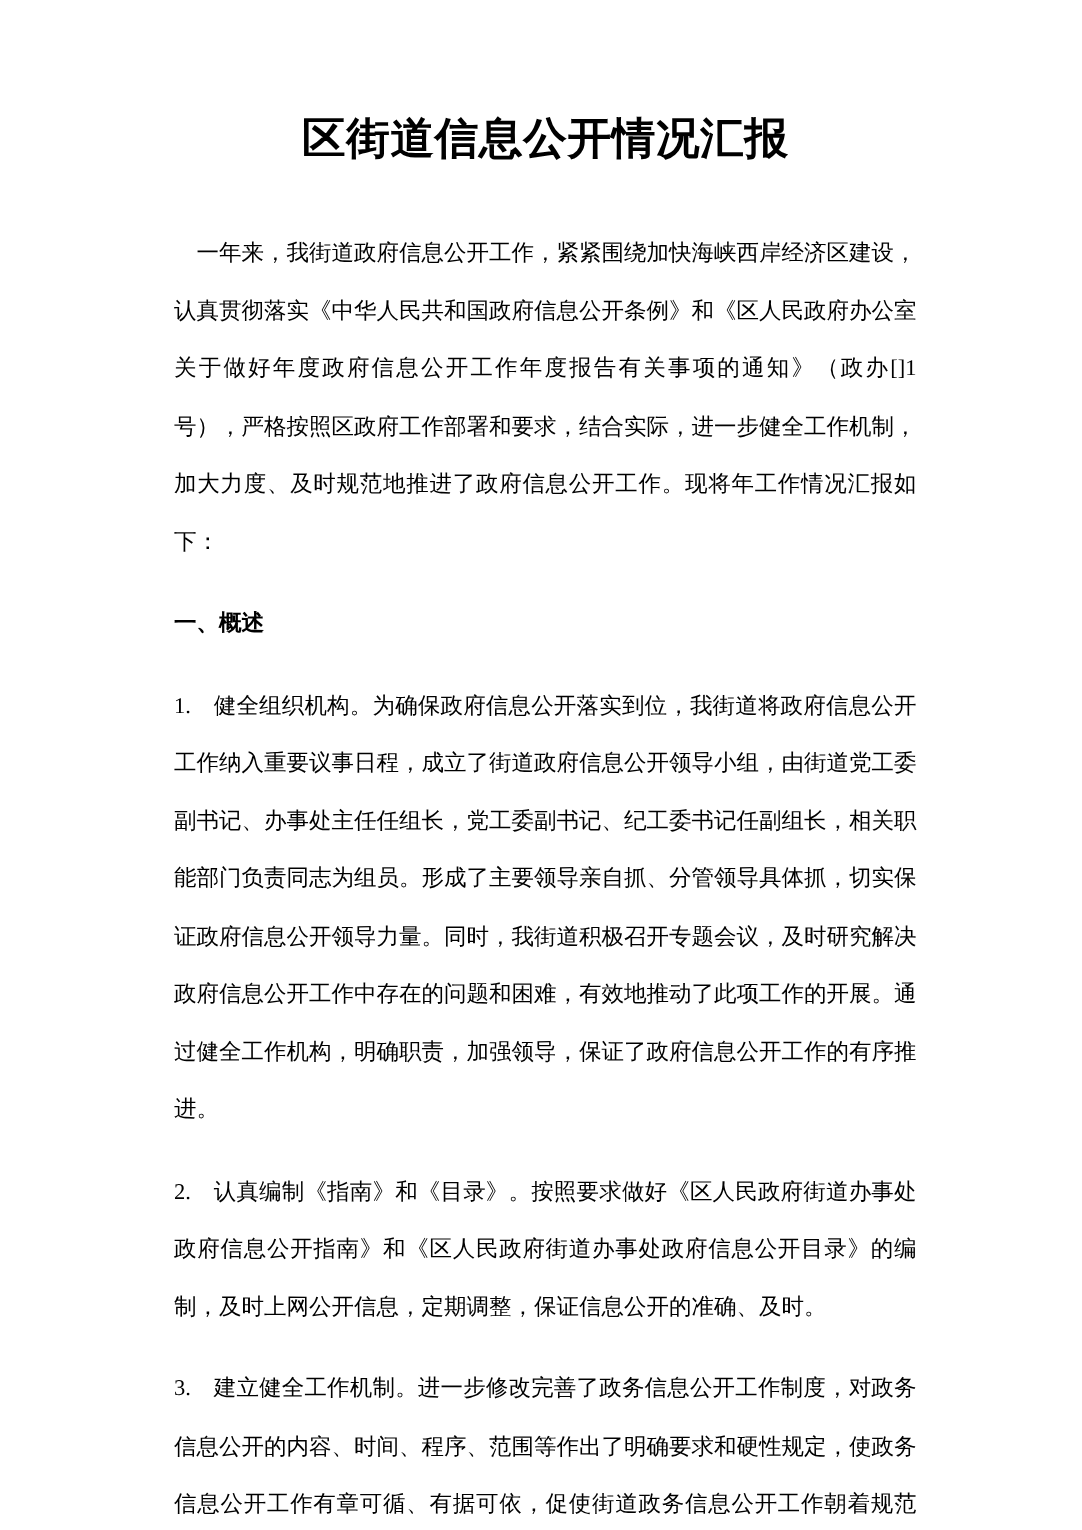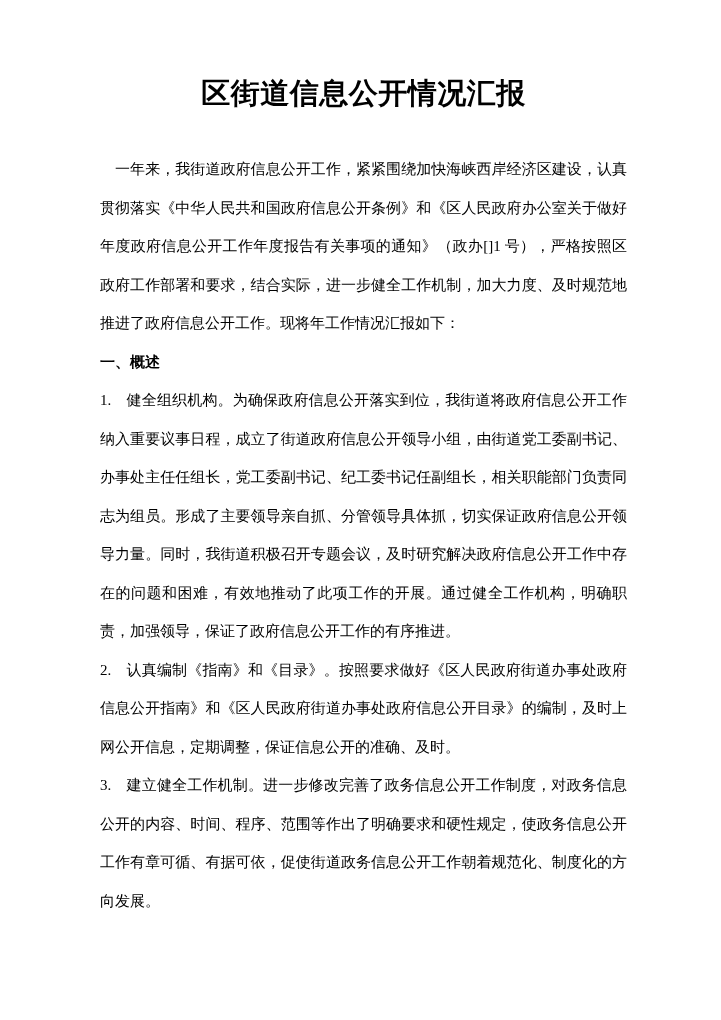--- a/index.html
+++ b/index.html
@@ -24,21 +24,21 @@
   .doc-title {
     margin: 0 0 34px 0;
     font-size: 29px;
     line-height: 46px;
     font-weight: bold;
     text-align: center;
     letter-spacing: 0.5px;
     white-space: nowrap;
   }
   .para, .heading {
-    margin: 0;
+    margin: 16px;
     font-size: 15px;
     line-height: 38.5px;
     font-weight: normal;
     text-align: justify;
   }
   .heading {
     text-align: left;
     font-weight: bold;
   }
 </style>

